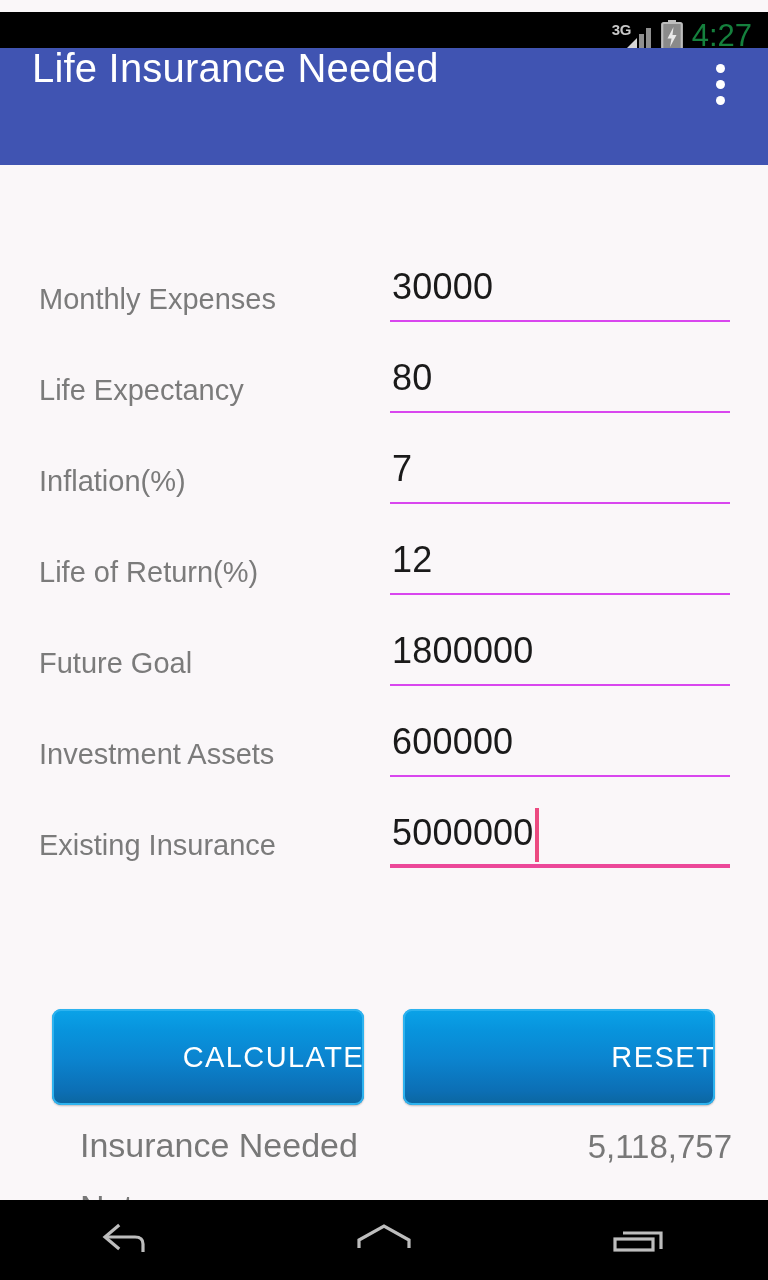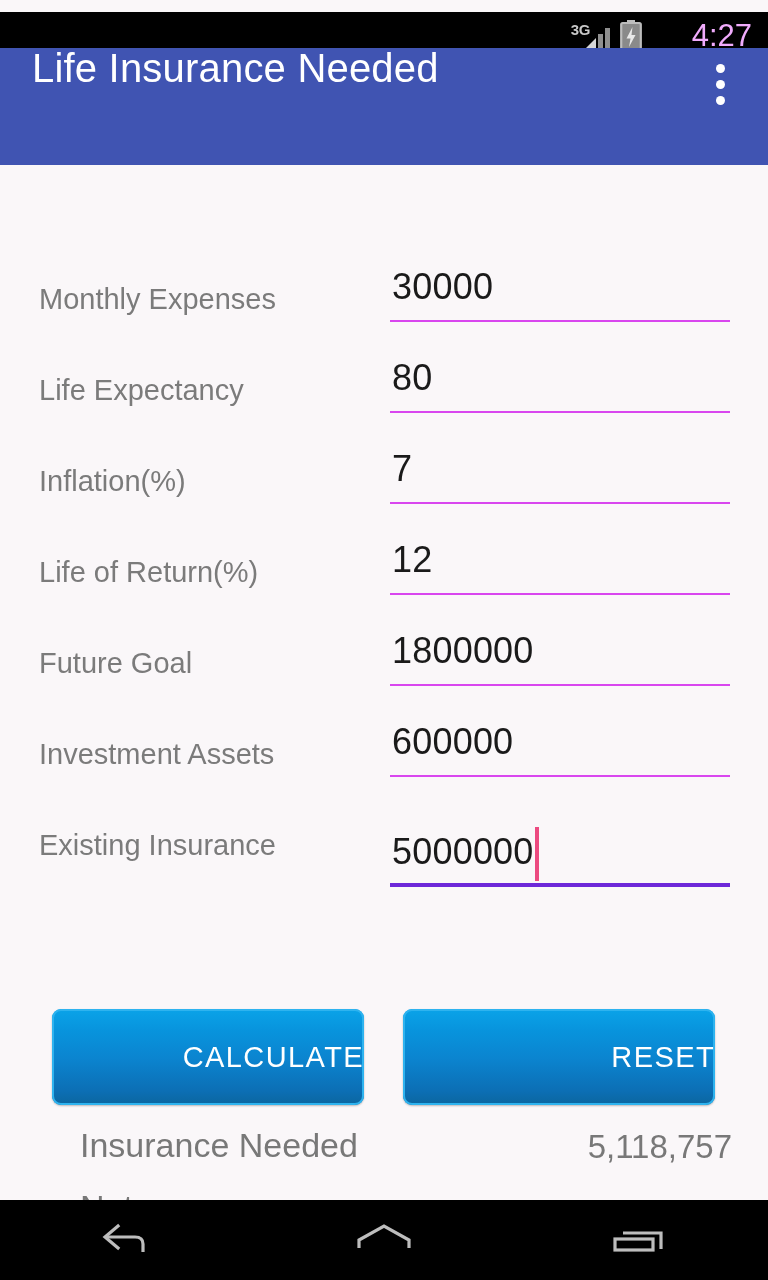--- a/index.html
+++ b/index.html
@@ -35,25 +35,24 @@
     letter-spacing:-0.3px; line-height:1;
   }
   .signal-bars {
     position:absolute; right:0; bottom:4px;
     width:26px; height:24px;
   }
 
   .battery { width:22px; height:32px; }
 
   .clock {
-    font-size:31px; color:#f0abfc;
+    font-size:31px; color:#15803d;
     font-weight:400; line-height:1;
     letter-spacing:0px;
     padding-bottom:2px;
-    margin-left:41px;
   }
 
   
   .app-bar {
     position:absolute; top:48px; left:0;
     width:768px; height:117px;
     background:#4054b2;
     display:flex; align-items:flex-start;
     padding:0 24px 8px 32px;
   }
@@ -100,22 +99,21 @@
     line-height:1.2;
     white-space:nowrap;
   }
   .field-input-wrap {
     position:absolute;
     left:390px; top:0;
     width:340px; height:62px;
     border-bottom:2px solid #d946ef;
   }
   .field-input-wrap.focused {
-    border-bottom:4px solid #6d28d9;
-    margin-top:19px;
+    border-bottom:4px solid #ec4899;
   }
   .field-value {
     position:absolute;
     left:2px; top:4px;
     font-size:36px; color:#1a1a1a;
     font-weight:400;
     line-height:1.25;
     letter-spacing:0.2px;
     white-space:nowrap;
   }

